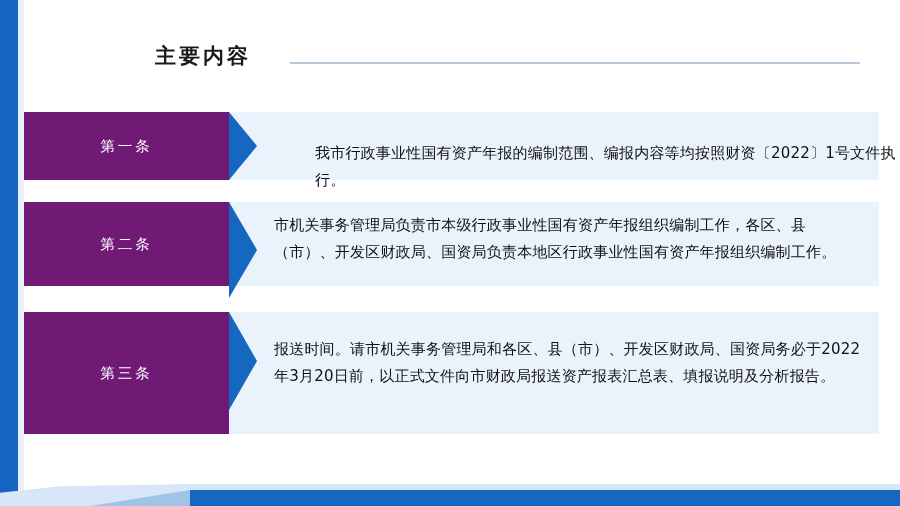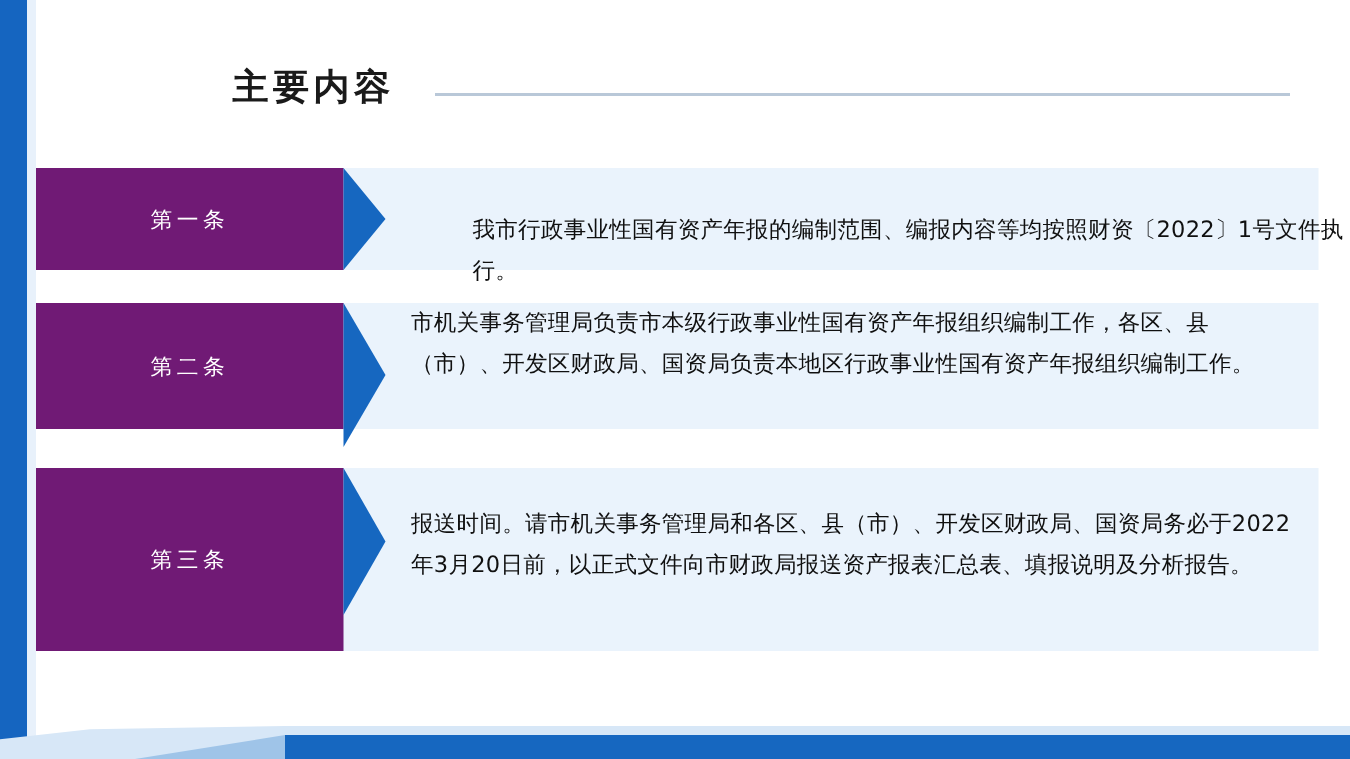--- a/index.html
+++ b/index.html
@@ -81,21 +81,21 @@
     position: absolute;
     left: 76px; top: 18px;
     width: 0; height: 0;
     border-top: 22px solid transparent;
     border-bottom: 22px solid transparent;
     border-left: 26px solid #0f5fb0;
   }
   .header-title {
     position: absolute;
     left: 155px; top: 30px;
-    font-size: 24px;
+    font-size: 21px;
     font-weight: bold;
     color: #1a1a1a;
     letter-spacing: 3px;
     font-family: "DejaVu Sans", sans-serif;
   }
   .header-rule {
     position: absolute;
     left: 290px; top: 50px;
     width: 570px;
     height: 2px;
@@ -146,21 +146,21 @@
 
   
   #row1 { top: 112px; }
   #row1 .row-body, #row1 .tag { height: 68px; }
   #row1 .tag-arrow { border-top: 34px solid transparent; border-bottom: 34px solid transparent; }
   #row1 .row-text { padding-top: 28px; margin-left: 41px; }
 
   #row2 { top: 202px; }
   #row2 .row-body, #row2 .tag { height: 84px; }
   #row2 .tag-arrow { border-top: 48px solid transparent; border-bottom: 48px solid transparent; }
-  #row2 .row-text { }
+  #row2 .row-text { padding-top: 10px; }
 
   #row3 { top: 312px; }
   #row3 .row-body, #row3 .tag { height: 122px; }
   #row3 .tag-arrow { border-top: 49px solid transparent; border-bottom: 49px solid transparent; }
   #row3 .row-text { padding-top: 24px; }
 
   
   .bottom-deco {
     position: absolute;
     left: 0; bottom: 0;

